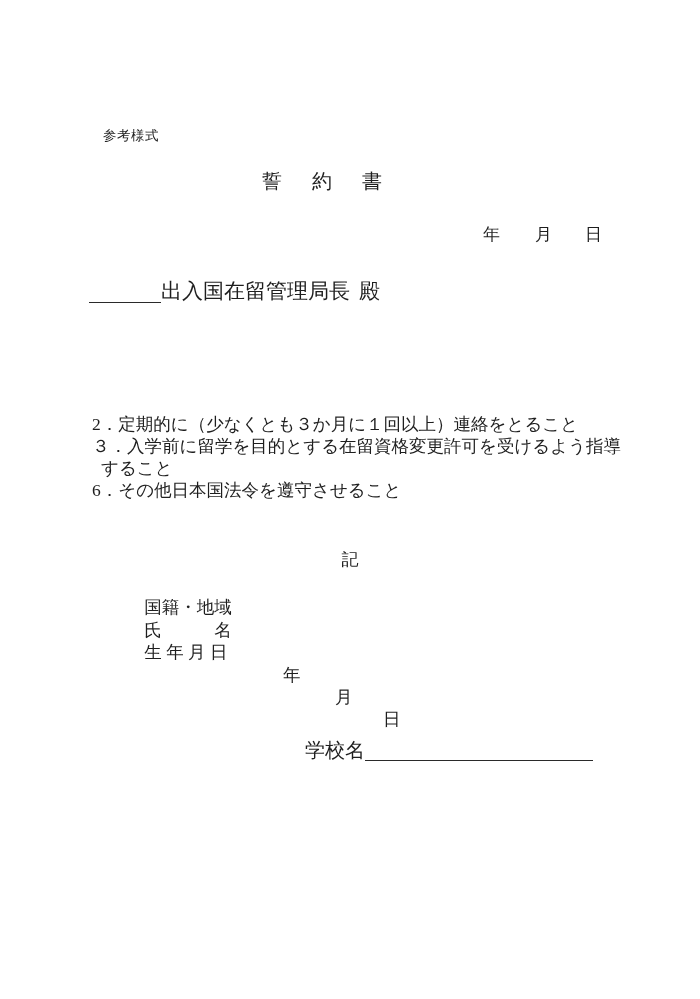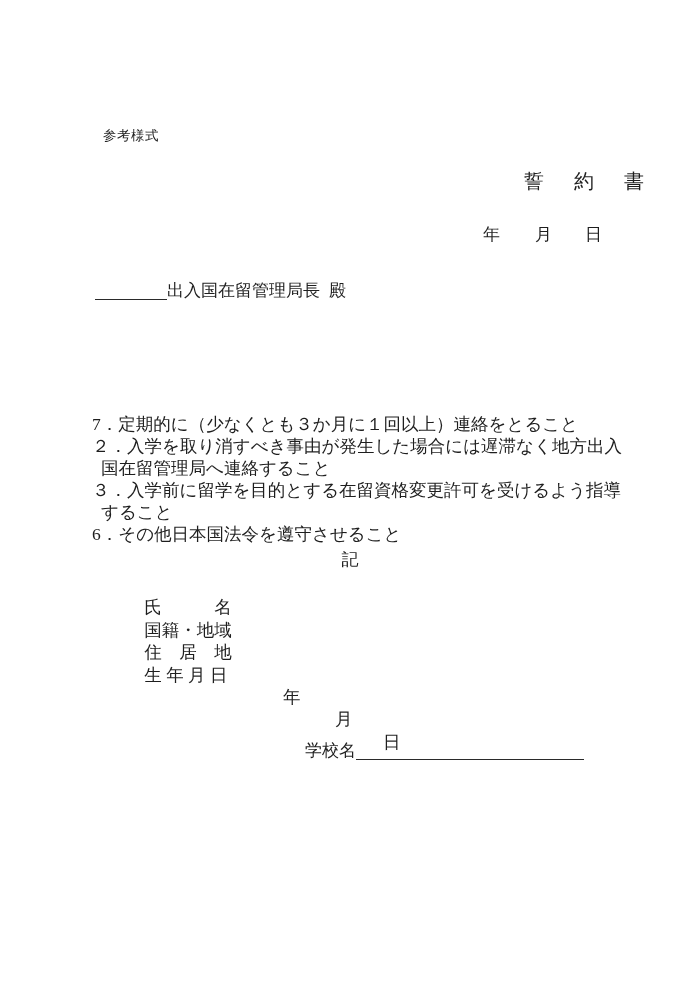--- a/index.html
+++ b/index.html
@@ -17,36 +17,36 @@
   .abs { position: absolute; }
 
   .note {
     left: 103px; top: 127px;
     font-size: 13.5px;
     letter-spacing: 0.5px;
   }
   .doc-title {
     left: 0; top: 168px;
     width: 649px;
-    text-align: right;
+    text-align: center;
     font-size: 20px;
     letter-spacing: 5px;
   }
   .date-row {
     left: 483px; top: 225px;
     width: 140px; height: 20px;
     font-size: 17px; line-height: 20px;
   }
   .date-row .d-y { position: absolute; left: 0; }
   .date-row .d-m { position: absolute; left: 52px; }
   .date-row .d-d { position: absolute; left: 102px; }
 
   .addressee {
-    left: 95px; top: 280px;
-    font-size: 17px; line-height: 22px;
+    left: 89px; top: 280px;
+    font-size: 21px; line-height: 22px;
     white-space: nowrap;
   }
   .blank-line {
     display: inline-block;
     border-bottom: 1px solid #2a2a2a;
     height: 19px;
     vertical-align: text-bottom;
   }
   .addressee-blank { width: 72px; }
   .honorific { margin-left: 9px; }
@@ -88,21 +88,21 @@
     height: 22.4px;
     line-height: 22.4px;
     white-space: pre;
   }
   .field-row .b-y { position: absolute; left: 165px; }
   .field-row .b-m { position: absolute; left: 217px; }
   .field-row .b-d { position: absolute; left: 265px; }
 
   .school-line {
     left: 305px; top: 740px;
-    font-size: 17px; line-height: 21px;
+    font-size: 20px; line-height: 21px;
     white-space: nowrap;
   }
   .school-blank { width: 228px; }
 </style>
 </head>
 <body>
 
 <div class="page">
 
   <div class="abs note">参考様式</div>
@@ -114,39 +114,34 @@
     <span class="d-m">月</span>
     <span class="d-d">日</span>
   </div>
 
   <div class="abs addressee">
     <span class="blank-line addressee-blank"></span><span>出入国在留管理局長</span><span class="honorific">殿</span>
   </div>
 
 
   <div class="abs pledge-list">
-    <div class="pledge-item">7．定期的に（少なくとも３か月に１回以上）連絡をとること</div>
-    <div class="pledge-item">２．入学を取り消すべき事由が発生した場合には遅滞なく地方出入
-国在留管理局へ連絡すること</div>
+    <div class="pledge-item">2．定期的に（少なくとも３か月に１回以上）連絡をとること</div>
     <div class="pledge-item">３．入学前に留学を目的とする在留資格変更許可を受けるよう指導
 すること</div>
     <div class="pledge-item">6．その他日本国法令を遵守させること</div>
   </div>
 
   <div class="abs record-heading">記</div>
 
   <div class="abs fields">
     <div class="field-row">
-      <span>氏　　　名</span>
-    </div>
-    <div class="field-row">
       <span>国籍・地域</span>
     </div>
     <div class="field-row">
-      <span>住　居　地</span>
+      <span>氏　　　名</span>
     </div>
     <div class="field-row">
       <span>生 年 月 日</span>
       <span class="b-y">年</span>
       <span class="b-m">月</span>
       <span class="b-d">日</span>
     </div>
   </div>
 
   <div class="abs school-line">

